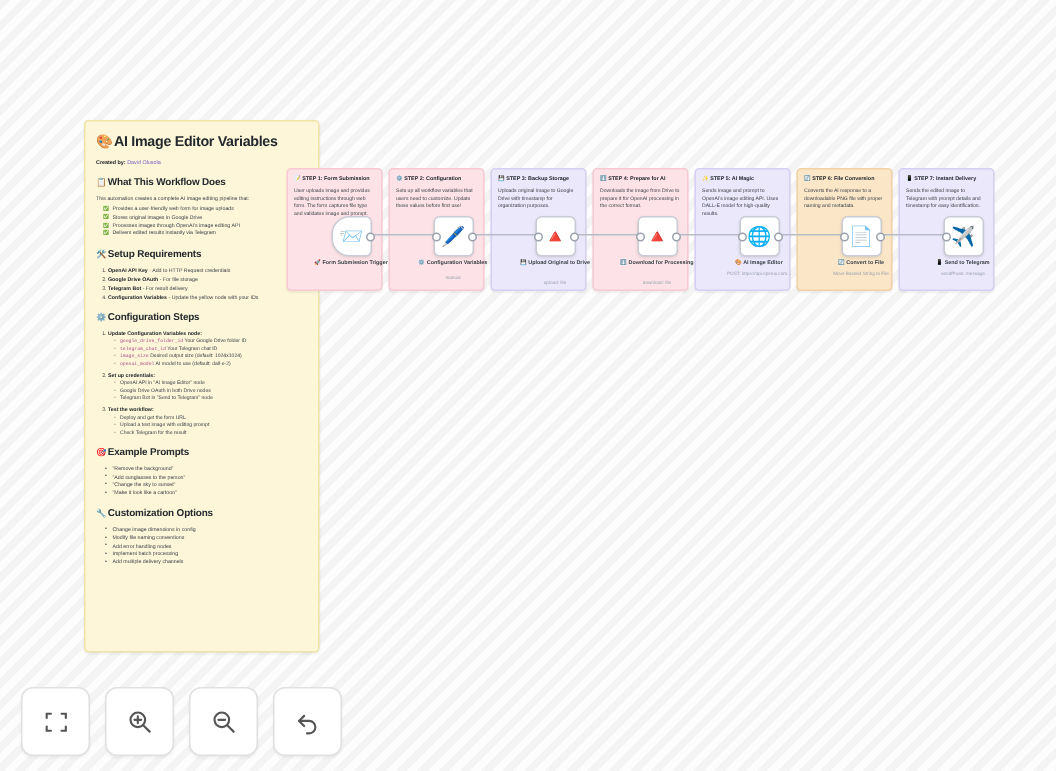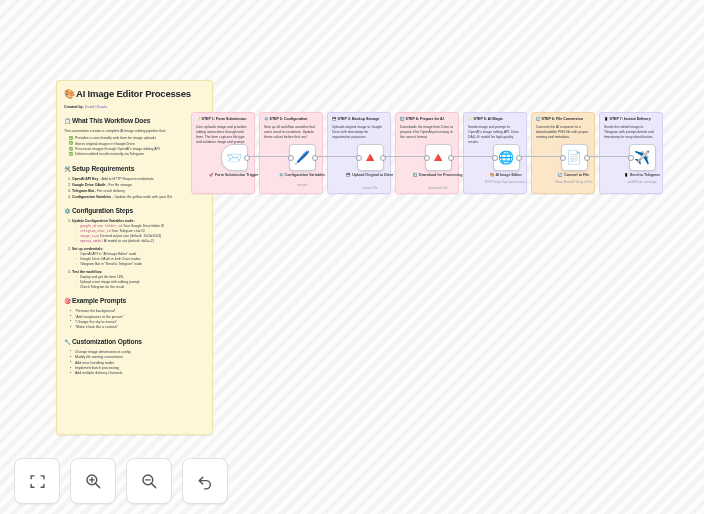--- a/index.html
+++ b/index.html
@@ -103,21 +103,21 @@
   }
   .tbtn svg{display:block;}
 </style>
 </head>
 <body>
 
 <div class="canvas">
 
   <div class="doc-note">
     <div class="doc-title">
-      <span class="emo">🎨</span><span>AI Image Editor Processes</span>
+      <span class="emo">🎨</span><span>AI Image Editor Variables</span>
     </div>
     <div class="credit">
       <b>Created by:</b> <span class="by">David Olusola</span>
     </div>
 
     <div class="h2">
       <span class="emo">📋</span><span>What This Workflow Does</span>
     </div>
     <div class="para">This automation creates a complete AI image editing pipeline that:</div>
     <ul class="bul check">

